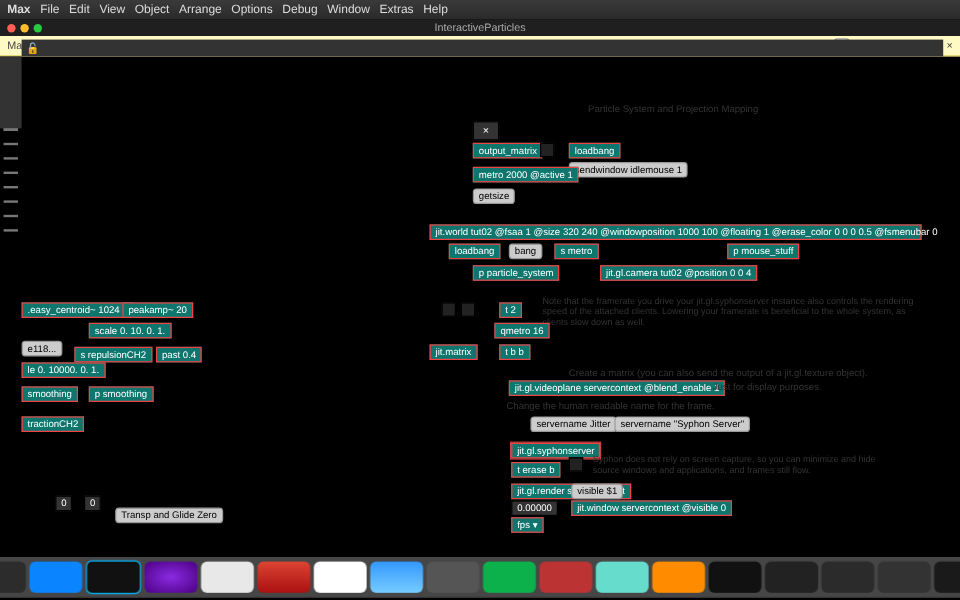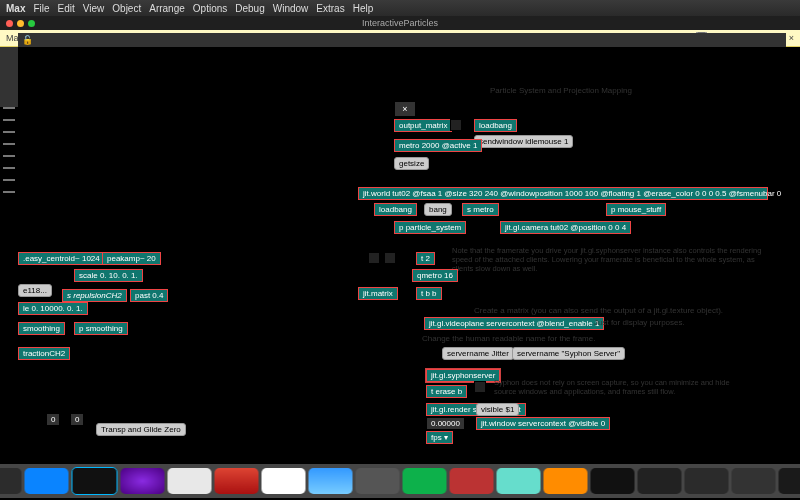--- a/index.html
+++ b/index.html
@@ -132,21 +132,21 @@
 
     <div class="box obj" style="left:408px;top:356px;">jit.gl.render servercontext</div>
     <div class="box msg" style="left:458px;top:356px;">visible $1</div>
     <div class="box num" style="left:408px;top:370px;">0.00000</div>
     <div class="box obj" style="left:408px;top:384px;">fps ▾</div>
     <div class="box obj" style="left:458px;top:370px;">jit.window servercontext @visible 0</div>
 
     <div class="box obj" style="left:0px;top:205px;">.easy_centroid~ 1024 8</div>
     <div class="box obj" style="left:84px;top:205px;">peakamp~ 20</div>
     <div class="box obj" style="left:56px;top:222px;">scale 0. 10. 0. 1.</div>
-    <div class="box obj" style="left:44px;top:242px;font-style:italic;">s repulsionCH2</div>
+    <div class="box obj" style="left:44px;top:242px;">s repulsionCH2</div>
     <div class="box obj" style="left:112px;top:242px;">past 0.4</div>
     <div class="box msg" style="left:0px;top:237px;">e118...</div>
     <div class="box obj" style="left:0px;top:255px;">le 0. 10000. 0. 1.</div>
     <div class="box obj" style="left:0px;top:275px;">smoothing</div>
     <div class="box obj" style="left:56px;top:275px;">p smoothing</div>
     <div class="box obj" style="left:0px;top:300px;">tractionCH2</div>
     <div class="box num" style="left:28px;top:366px;">0</div>
     <div class="box num" style="left:52px;top:366px;">0</div>
     <div class="box msg" style="left:78px;top:376px;">Transp and Glide Zero</div>
 

